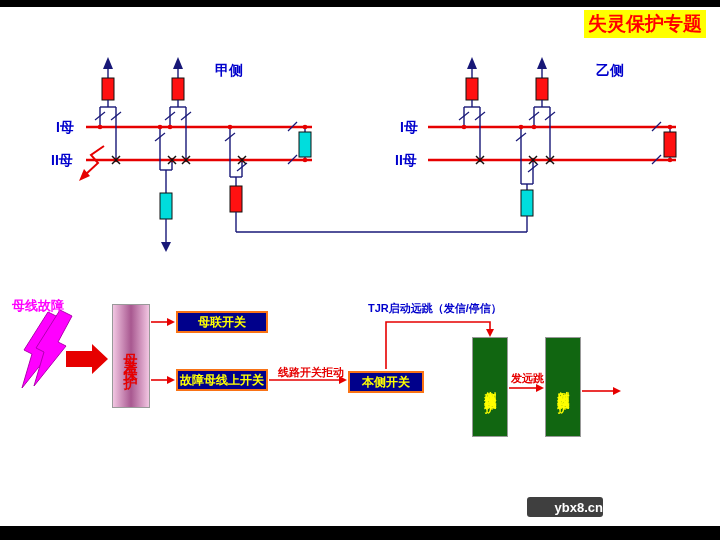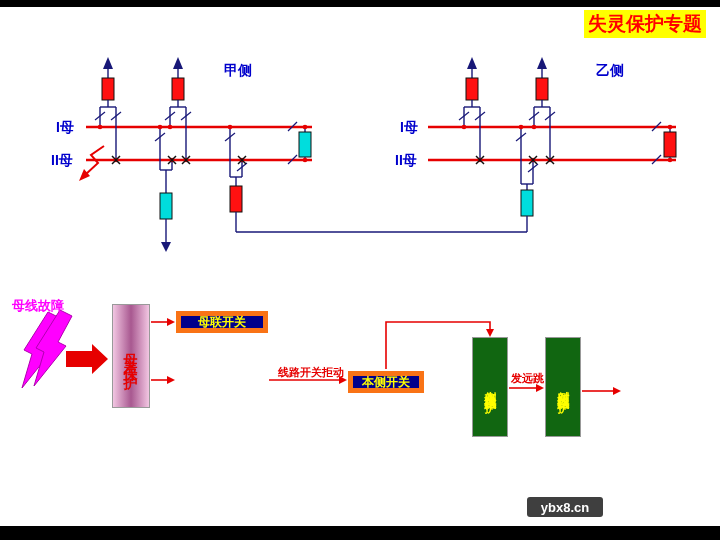--- a/index.html
+++ b/index.html
@@ -22,25 +22,25 @@
   .title-main{font-size:19px;font-weight:bold;color:var(--title-red)}
   .title-sub{font-size:12px;font-weight:bold;color:var(--title-red)}
   .lbl{position:absolute;font-weight:bold;white-space:nowrap}
   .blue{color:var(--label-blue)}
   .side{font-size:14px}
   .busl{font-size:14px}
   .magenta{color:var(--fault-magenta);font-size:13px}
   .redlbl{color:var(--flow-arrow-red)}
   .tjr{color:var(--tjr-blue)}
   .small{font-size:11px}
-  .hbox{position:absolute;display:flex;align-items:center;justify-content:center;font-size:12px;font-weight:bold;color:var(--box-text-yellow);background:var(--navy-box);border:5px solid #f97316;white-space:nowrap}
+  .hbox{position:absolute;display:flex;align-items:center;justify-content:center;font-size:12px;font-weight:bold;color:var(--box-text-yellow);background:var(--navy-box);border:2px solid #f97316;white-space:nowrap}
   .vbox{position:absolute;display:flex;align-items:center;justify-content:center;writing-mode:vertical-rl;text-orientation:upright;font-weight:bold;border:1px solid #999}
   .pinkbox{background:linear-gradient(90deg,#f2c6e2,#a85890 50%,#f2c6e2);color:var(--flow-arrow-red);font-size:14px;letter-spacing:7px}
   .greenbox{background:var(--green-box);color:var(--box-text-yellow);font-size:12px;letter-spacing:2px}
-  .wm-badge{position:absolute;left:527px;top:497px;width:76px;height:20px;background:#3f3f3f;border-radius:3px;display:flex;align-items:center;justify-content:center;color:#fff;font-weight:bold;font-size:13px}
+  .wm-badge{position:absolute;left:527px;top:497px;width:76px;height:20px;background:#3f3f3f;border-radius:3px;display:flex;align-items:center;justify-content:flex-end;color:#fff;font-weight:bold;font-size:13px}
   .wm-brand{position:absolute;left:608px;top:498px;font-size:15px;font-weight:bold;color:#949494}
   
   .busline{stroke:var(--bus-red);stroke-width:2.4;fill:none}
   .cline{stroke:var(--circuit-navy);stroke-width:1.4;fill:none}
   .slash{stroke:var(--circuit-navy);stroke-width:1.3;fill:none}
   .dot{fill:var(--bus-red)}
   .brk-red{fill:var(--breaker-red);stroke:#111;stroke-width:1}
   .brk-cyan{fill:var(--breaker-cyan);stroke:#111;stroke-width:1}
   .xmark{stroke:#111;stroke-width:1.5;fill:none}
   .navyfill{fill:var(--circuit-navy)}
@@ -221,37 +221,39 @@
     </g>
   </svg>
 
   <div class="bar top"></div>
   <div class="bar bottom"></div>
 
   <div class="title">
     <span class="title-main">失灵保护专题</span>
   </div>
 
-  <div class="lbl blue side" style="left:224px;top:62px">甲侧</div>
+  <div class="lbl blue side" style="left:215px;top:62px">甲侧</div>
   <div class="lbl blue side" style="left:596px;top:62px">乙侧</div>
   <div class="lbl blue busl" style="left:56px;top:119px">I母</div>
   <div class="lbl blue busl" style="left:51px;top:152px">II母</div>
   <div class="lbl blue busl" style="left:400px;top:119px">I母</div>
   <div class="lbl blue busl" style="left:395px;top:152px">II母</div>
 
   <div class="lbl magenta" style="left:12px;top:297px">母线故障</div>
 
   <div class="vbox pinkbox" style="left:112px;top:304px;width:38px;height:104px">母差保护</div>
 
   <div class="hbox" style="left:176px;top:311px;width:92px;height:22px">母联开关</div>
+  <div class="hbox" style="left:176px;top:369px;width:92px;height:22px">故障母线上开关</div>
 
   <div class="lbl redlbl small" style="left:278px;top:365px">线路开关拒动</div>
 
   <div class="hbox" style="left:348px;top:371px;width:76px;height:22px">本侧开关</div>
 
+  <div class="lbl tjr small" style="left:368px;top:301px">TJR启动远跳（发信/停信）</div>
 
   <div class="vbox greenbox" style="left:472px;top:337px;width:36px;height:100px">本侧线路保护</div>
 
   <div class="lbl redlbl small" style="left:511px;top:371px">发远跳</div>
 
   <div class="vbox greenbox" style="left:545px;top:337px;width:36px;height:100px">对侧线路保护</div>
 
 
   <div class="wm-badge">
     <span>ybx8.cn</span>

